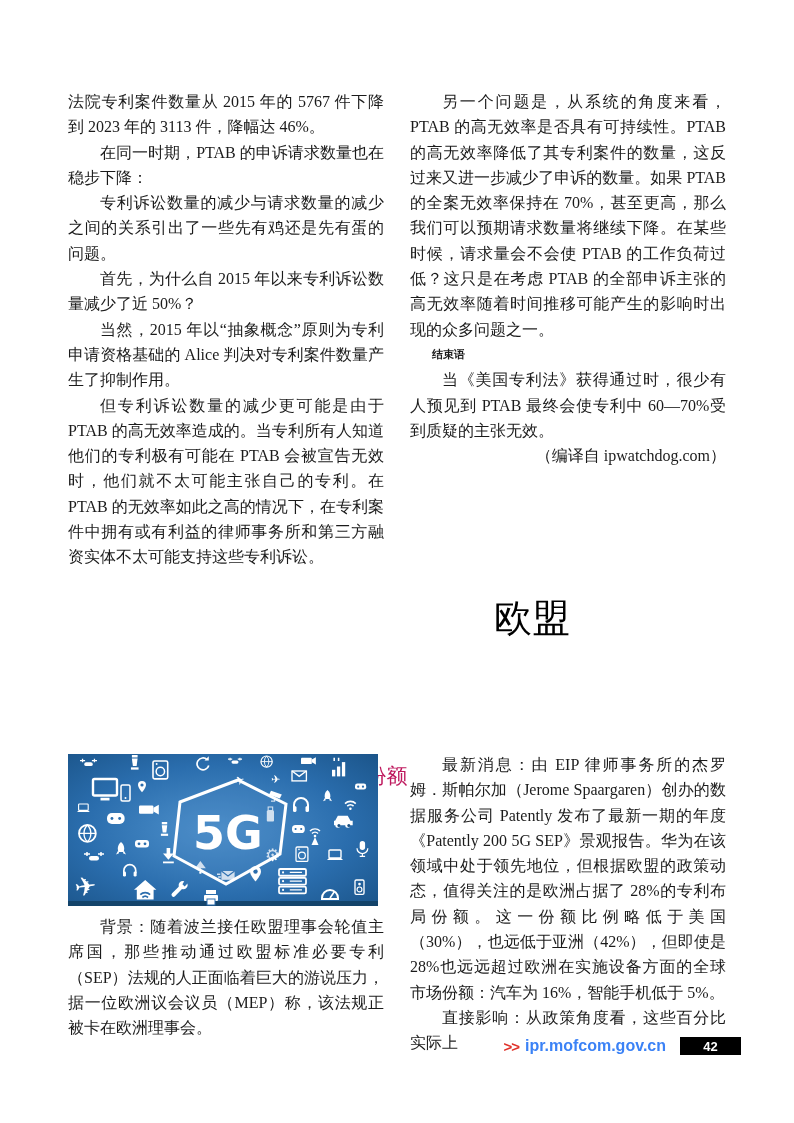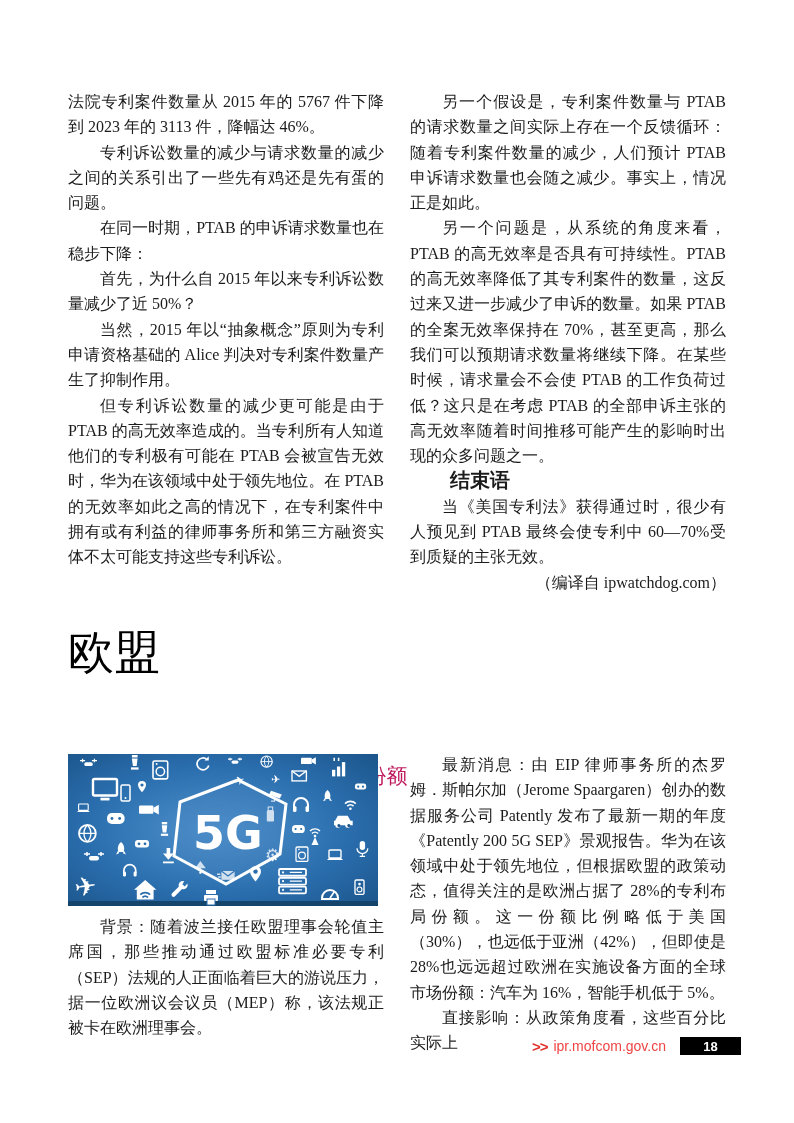--- a/index.html
+++ b/index.html
@@ -5,64 +5,63 @@
   html,body{margin:0;padding:0;background:#e8e8e8;}
   .page{
     position:relative; width:794px; height:1123px; margin:0 auto;
     background:#ffffff; overflow:hidden;
     font-family:"Liberation Serif","DejaVu Serif",serif; color:#1b1b1b;
   }
   .two-col{position:absolute; left:68px; width:658px; display:flex; gap:26px;}
   .col{width:316px;}
   .para{margin:0; font-size:16px; line-height:25.3px; text-align:justify; text-indent:2em;}
   .para.noindent{text-indent:0;}
-  .para.bold{font-weight:bold; font-family:"Liberation Sans","DejaVu Sans",sans-serif; font-size:20px;}
+  .para.bold{font-weight:bold; font-family:"Liberation Sans","DejaVu Sans",sans-serif; font-size:11px;}
   .tail{float:right; text-indent:0;margin-left:36px;}
   .us-section{top:89px;}
   .eu-heading{
-    position:absolute; top:628px; left:68px; width:502px; text-align:left;
-    font-family:"Liberation Sans","DejaVu Sans",sans-serif; font-size:46px; line-height:48px;
+    position:absolute; top:594px; left:68px; width:502px; text-align:right;
+    font-family:"Liberation Sans","DejaVu Sans",sans-serif; font-size:38px; line-height:48px;
     font-weight:400; color:#000;
   }
   .article-title{
     position:absolute; top:728px; left:68px;
     font-family:"Liberation Sans","DejaVu Sans",sans-serif; font-size:21px; line-height:28px;
     font-weight:400; color:#be185d;margin-top:34px;
   }
   .eu-section{top:752px;}
   .illustration{display:block; width:310px; height:152px; margin:2px 0 8px 0;}
   .footer{
     position:absolute; top:1035px; left:0; width:794px; height:22px;
     display:flex; justify-content:flex-end; align-items:center; padding-right:53px; box-sizing:border-box;
     font-family:"Liberation Sans","DejaVu Sans",sans-serif;
   }
   .footer-chevron{font-weight:bold; font-size:15px; letter-spacing:-1px; margin-right:6px;}
-  .footer-site{font-weight:normal; font-size:14px; color:#ef4444;}
+  .footer-site{font-weight:bold; font-size:16px; color:#3b82f6;}
   .page-number-box{
     width:61px; height:18px; margin-left:14px; background:#000; color:#fff;
     display:flex; align-items:center; justify-content:center;
     font-size:13px; font-weight:bold;
   }
 </style>
 </head>
 <body>
 
 <div class="page">
 
   <div class="two-col us-section">
     <div class="col">
         <p class="para noindent">法院专利案件数量从 2015 年的 5767 件下降到 2023 年的 3113 件，降幅达 46%。</p>
+        <p class="para">在同一时期，PTAB 的申诉请求数量也在稳步下降：</p>
         <p class="para">专利诉讼数量的减少与请求数量的减少之间的关系引出了一些先有鸡还是先有蛋的问题。</p>
-        <p class="para">在同一时期，PTAB 的申诉请求数量也在稳步下降：</p>
         <p class="para">首先，为什么自 2015 年以来专利诉讼数量减少了近 50%？</p>
         <p class="para">当然，2015 年以“抽象概念”原则为专利申请资格基础的 Alice 判决对专利案件数量产生了抑制作用。</p>
-        <p class="para">但专利诉讼数量的减少更可能是由于 PTAB 的高无效率造成的。当专利所有人知道他们的专利极有可能在 PTAB 会被宣告无效时，华为在该领域中处于领先地位。在 PTAB 的无效率如此之高的情况下，在专利案件中拥有或有利益的律师事务所和第三方融资实体不太可能支持这些专利诉讼。</p>
+        <p class="para">但专利诉讼数量的减少更可能是由于 PTAB 的高无效率造成的。当专利所有人知道他们的专利极有可能在 PTAB 会被宣告无效时，他们就不太可能主张自己的专利。在 PTAB 的无效率如此之高的情况下，在专利案件中拥有或有利益的律师事务所和第三方融资实体不太可能支持这些专利诉讼。</p>
       </div>
     <div class="col">
-        <p class="para">另一个假设是，专利案件数量与 PTAB 的请求数量之间实际上存在一个反馈循环：随着专利案件数量的减少，人们预计 PTAB 申诉请求数量也会随之减少。事实上，情况正是如此。</p>
         <p class="para">另一个问题是，从系统的角度来看，PTAB 的高无效率是否具有可持续性。PTAB 的高无效率降低了其专利案件的数量，这反过来又进一步减少了申诉的数量。如果 PTAB 的全案无效率保持在 70%，甚至更高，那么我们可以预期请求数量将继续下降。在某些时候，请求量会不会使 PTAB 的工作负荷过低？这只是在考虑 PTAB 的全部申诉主张的高无效率随着时间推移可能产生的影响时出现的众多问题之一。</p>
         <p class="para bold">结束语</p>
         <p class="para">当《美国专利法》获得通过时，很少有人预见到 PTAB 最终会使专利中 60—70%受到质疑的主张无效。<span class="tail">（编译自 ipwatchdog.com）</span></p>
       </div>
   </div>
 
   <div class="eu-heading">欧盟</div>
 
   <div class="article-title">欧洲占 28%的 5G 标准必要专利份额</div>
 
@@ -283,16 +282,16 @@
     </div>
     <div class="col">
         <p class="para">最新消息：由 EIP 律师事务所的杰罗姆．斯帕尔加（Jerome Spaargaren）创办的数据服务公司 Patently 发布了最新一期的年度《Patently 200 5G SEP》景观报告。华为在该领域中处于领先地位，但根据欧盟的政策动态，值得关注的是欧洲占据了 28%的专利布局份额。这一份额比例略低于美国（30%），也远低于亚洲（42%），但即使是 28%也远远超过欧洲在实施设备方面的全球市场份额：汽车为 16%，智能手机低于 5%。</p>
         <p class="para">直接影响：从政策角度看，这些百分比实际上</p>
       </div>
   </div>
 
   <div class="footer">
     <span class="footer-chevron" style="color: rgb(224, 50, 42);">&gt;&gt;</span>
     <span class="footer-site">ipr.mofcom.gov.cn</span>
-    <span class="page-number-box">18</span>
+    <span class="page-number-box">42</span>
   </div>
 
 </div>
 
 </body></html>

